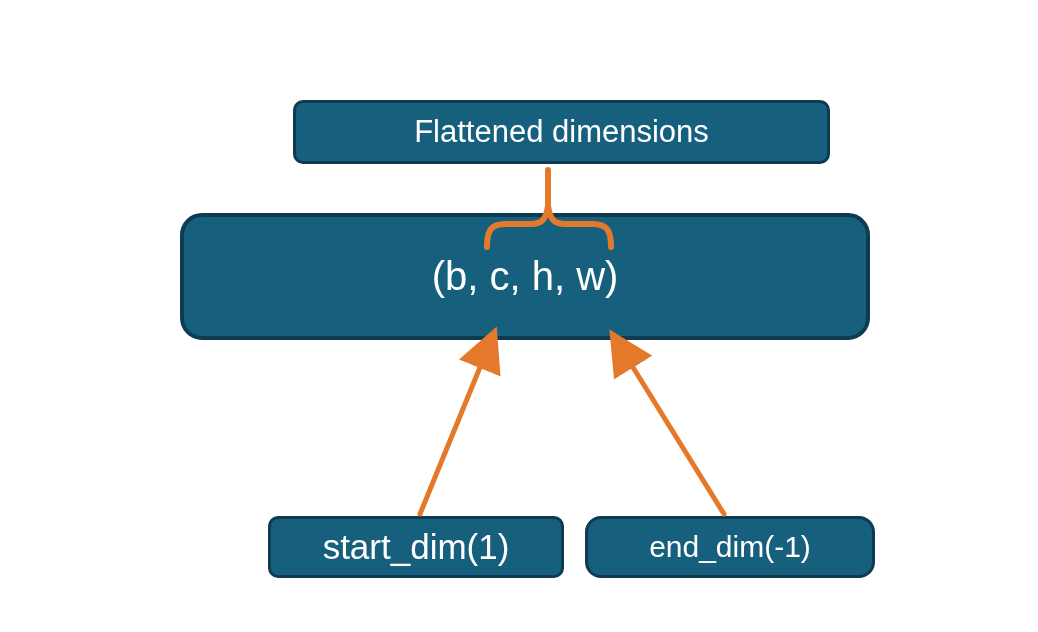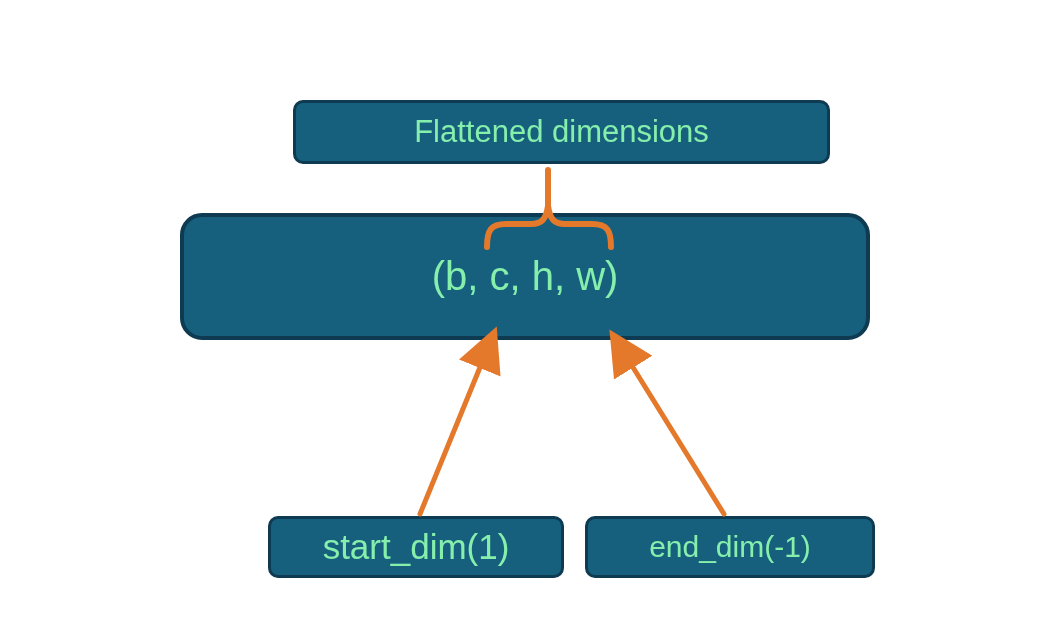--- a/index.html
+++ b/index.html
@@ -18,21 +18,21 @@
     position: absolute;
     left: 0;
     top: 0;
     width: 1038px;
     height: 632px;
   }
   .node {
     position: absolute;
     background: #16607e;
     border: 3px solid #0e3a52;
-    color: #86efac;
+    color: #ffffff;
     display: flex;
     align-items: center;
     justify-content: center;
     box-sizing: border-box;
     text-align: center;
     white-space: nowrap;
   }
   .title-box {
     left: 293px;
     top: 100px;
@@ -56,21 +56,21 @@
     width: 296px;
     height: 62px;
     border-radius: 10px;
     font-size: 35px;
   }
   .end-box {
     left: 585px;
     top: 516px;
     width: 290px;
     height: 62px;
-    border-radius: 10px;
+    border-radius: 16px;
     font-size: 30px;
   }
   svg.overlay {
     position: absolute;
     left: 0;
     top: 0;
     pointer-events: none;
   }
 </style>
 </head>

